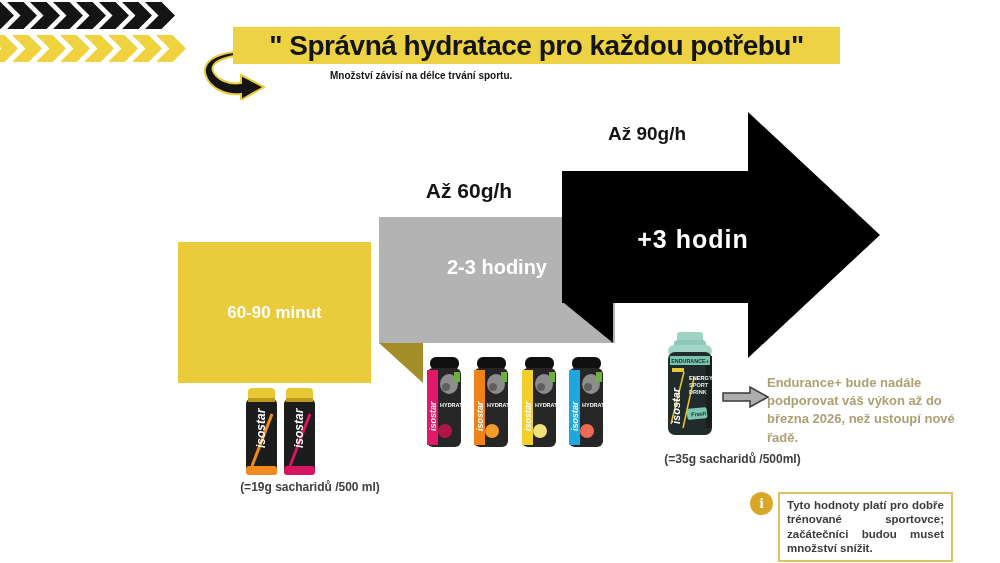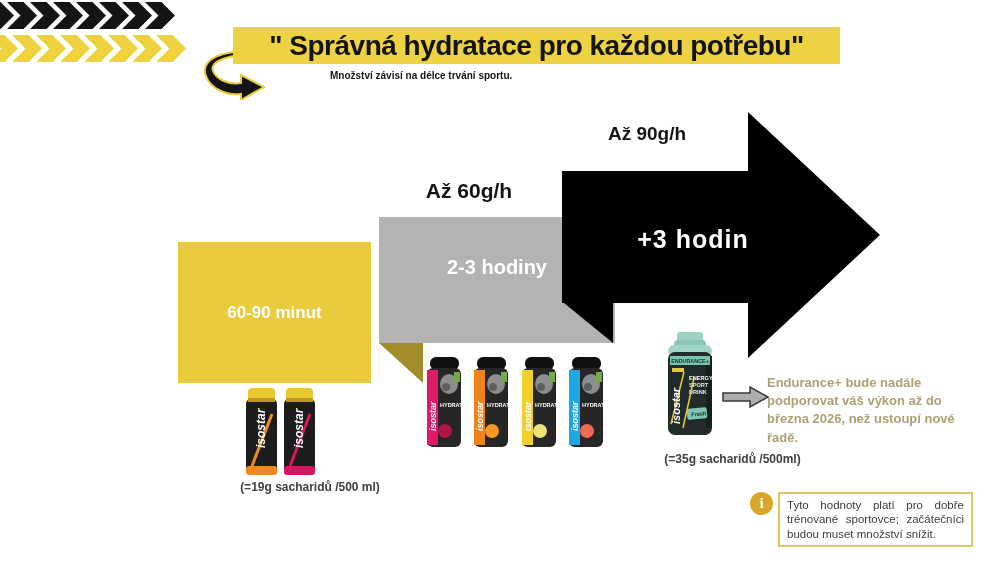--- a/index.html
+++ b/index.html
@@ -54,23 +54,23 @@
   .caption-tabs { left:210px; top:480px; width:200px; }
   .caption-endurance { left:650px; top:452px; width:165px; }
 
   .promo-note { position:absolute; left:767px; top:374px; width:208px;
                 font-size:13px; font-weight:600; line-height:1.4; color:#aca174; }
 
   .info-icon { position:absolute; left:750px; top:492px; width:23px; height:23px; border-radius:50%;
                background:#d9a728; color:#fff; font-weight:700; font-size:15px;
                display:flex; align-items:center; justify-content:center;
                font-family:"Liberation Serif","DejaVu Serif",serif; }
-  .info-box { position:absolute; left:778px; top:492px; width:195px; min-height:47px;
+  .info-box { position:absolute; left:778px; top:492px; width:175px; min-height:47px;
               border:2px solid #e0c266; background:#fff; padding:4px 7px;
-              font-size:11.5px; line-height:1.25; color:#3c3c3c; text-align:justify; }
+              font-size:11.5px; line-height:1.25; color:#3c3c3c; text-align:justify;font-weight:bold; }
 
   svg { display:block; }
   .abs { position:absolute; }
 </style>
 </head>
 <body>
 
 <div class="canvas">
 
   <div class="chev-row black">

